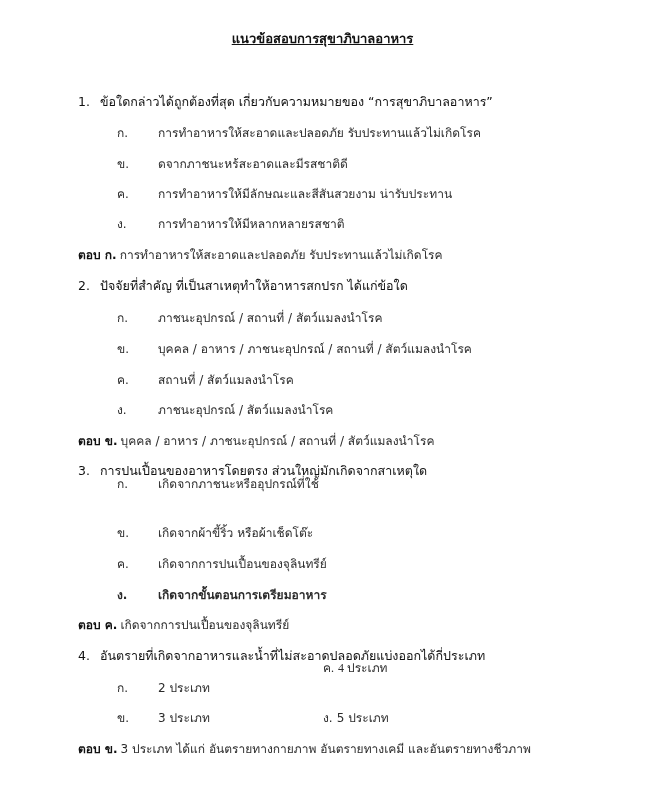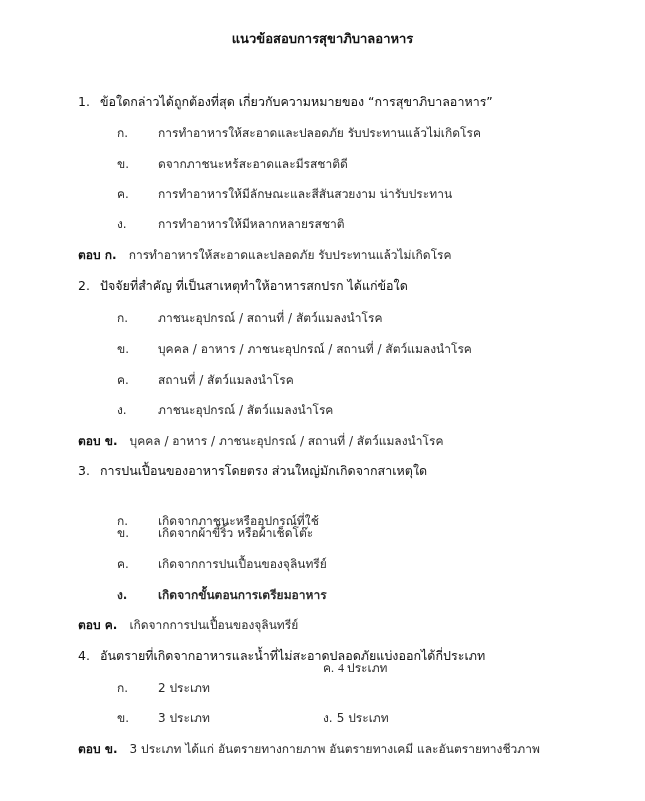--- a/index.html
+++ b/index.html
@@ -16,20 +16,21 @@
       color: #1a1a1a;
     }
     .page-title {
       position: absolute;
       top: 28px;
       left: 0;
       width: 645px;
       text-align: center;
       font-size: 13px;
       font-weight: bold;
+      text-decoration: underline;
       color: #111;
     }
     .question {
       position: absolute;
       left: 78px;
       font-size: 12.5px;
       font-weight: normal;
       color: #111;
       white-space: nowrap;
     }
@@ -58,21 +59,21 @@
     .answer {
       position: absolute;
       left: 78px;
       font-size: 12px;
       color: #2a2a2a;
       white-space: nowrap;
     }
     .answer .alabel {
       font-weight: bold;
       color: #111;
-      margin-right: 12px;
+      margin-right: 3px;
     }
   </style>
 </head>
 <body>
 
 <div>
 
   <div class="page-title">แนวข้อสอบการสุขาภิบาลอาหาร</div>
 
   <div class="question" style="top:92px;">
@@ -109,21 +110,21 @@
   <div class="option" style="top:400px;">
     <span class="olabel">ง.</span><span>ภาชนะอุปกรณ์ / สัตว์แมลงนำโรค</span>
   </div>
   <div class="answer" style="top:431px;">
     <span class="alabel">ตอบ ข.</span><span>บุคคล / อาหาร / ภาชนะอุปกรณ์ / สถานที่ / สัตว์แมลงนำโรค</span>
   </div>
 
   <div class="question" style="top:461px;">
     <span class="qnum">3.</span><span>การปนเปื้อนของอาหารโดยตรง ส่วนใหญ่มักเกิดจากสาเหตุใด</span>
   </div>
-  <div class="option" style="top:511px;">
+  <div class="option" style="top:474px;">
     <span class="olabel">ก.</span><span>เกิดจากภาชนะหรืออุปกรณ์ที่ใช้</span>
   </div>
   <div class="option" style="top:523px;">
     <span class="olabel">ข.</span><span>เกิดจากผ้าขี้ริ้ว หรือผ้าเช็ดโต๊ะ</span>
   </div>
   <div class="option" style="top:554px;">
     <span class="olabel">ค.</span><span>เกิดจากการปนเปื้อนของจุลินทรีย์</span>
   </div>
   <div class="option" style="top:585px;font-weight:bold;">
     <span class="olabel">ง.</span><span>เกิดจากขั้นตอนการเตรียมอาหาร</span>

